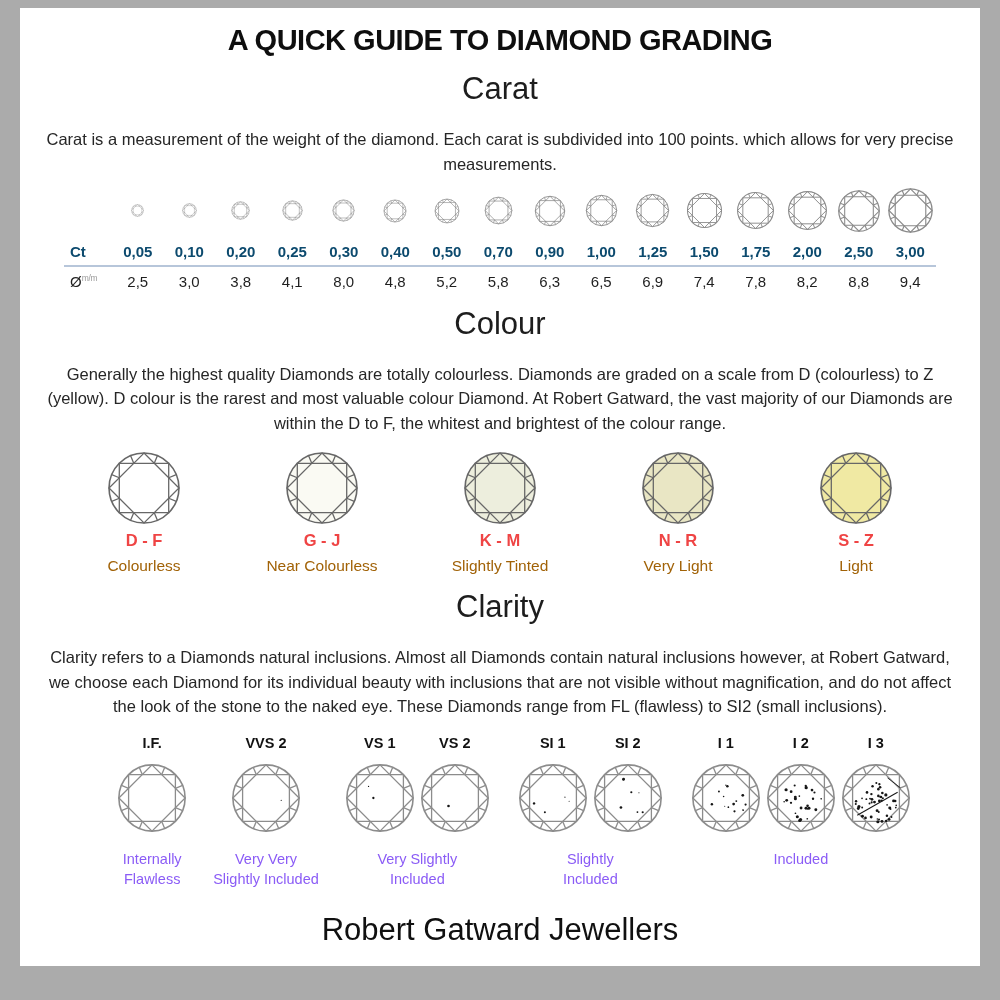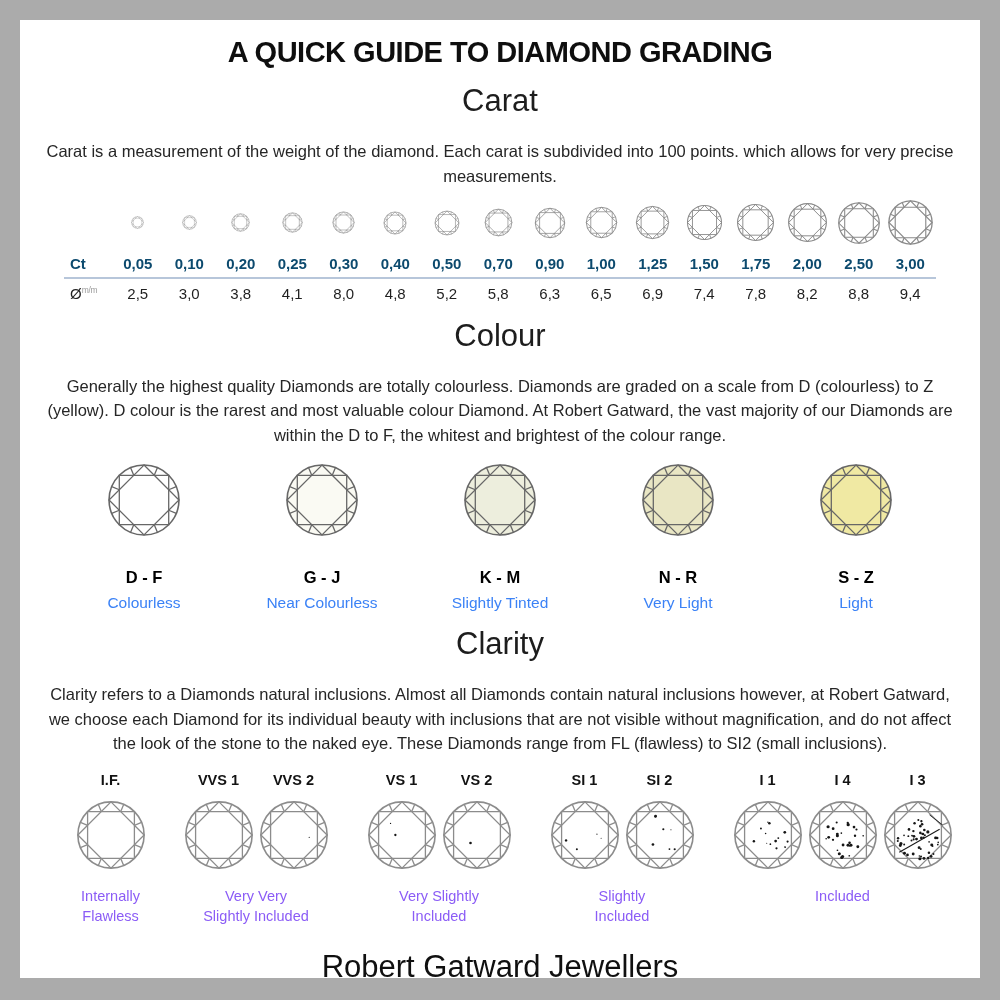--- a/index.html
+++ b/index.html
@@ -3,21 +3,21 @@
 <meta charset="utf-8">
 <style>
   html,body{margin:0;padding:0;}
   body{
     width:1000px;height:1000px;
     background:#ababab;
     font-family:"Liberation Sans", sans-serif;
     position:relative;
   }
   .panel{
-    position:absolute;left:20px;top:20px;width:960px;height:958px;
+    position:absolute;left:20px;top:8px;width:960px;height:958px;
     background:#ffffff;text-align:center;overflow:hidden;
   }
   h1.title{
     margin:16px 0 0;font-size:29px;font-weight:700;letter-spacing:-.5px;color:#0e0e0e;
   }
   h2.section-heading{
     margin:14px 0 4px;font-size:31px;font-weight:400;color:#1d1d1d;
   }
   p.desc{
     margin:20px auto 0;width:912px;font-size:16.5px;line-height:1.5;color:#262626;
@@ -32,25 +32,25 @@
   .label-cell{text-align:left;padding-left:6px !important;}
   .ct-row .label-cell{font-weight:700;}
   .mm-label{color:#9a9a9a;font-weight:400;font-size:16px;}
   .mm-label .unit{font-size:8.5px;color:#9a9a9a;vertical-align:super;letter-spacing:-.3px;}
   
   .colour-row{
     display:flex;justify-content:space-between;align-items:flex-start;
     width:880px;margin:14px auto 0;
   }
   .colour-item{width:168px;display:flex;flex-direction:column;align-items:center;}
-  .colour-item .range{margin-top:26px;font-size:16.5px;font-weight:700;color:#000000;}
-  .colour-item .sub{margin-top:7px;font-size:15.5px;color:#3b82f6;}
+  .colour-item .range{margin-top:1px;font-size:16.5px;font-weight:700;color:#ef4444;}
+  .colour-item .sub{margin-top:7px;font-size:15.5px;color:#a16207;}
   
   .clarity-row{
-    display:flex;justify-content:center;align-items:flex-start;gap:34px;
+    display:flex;justify-content:center;align-items:flex-start;gap:24px;
     margin:16px auto 0;
     padding-left:28px;
   }
   .clar-group{display:flex;flex-direction:column;align-items:center;}
   .clar-grades{display:flex;gap:1px;}
   .clar-grade{width:74px;display:flex;flex-direction:column;align-items:center;}
   .clar-grade .code{font-size:14.5px;font-weight:700;color:#121212;margin-bottom:11px;}
   .clar-group .glabel{
     margin-top:11px;font-size:14.5px;color:#8b5cf6;line-height:1.4;white-space:pre-line;
   }
@@ -469,36 +469,20 @@
                   <line x1="82.5" y1="36.5" x2="92.5" y2="32.4" stroke="#8c8c8c" stroke-width="1.8"></line>
                 </svg></div>
             </div>
           </div>
           <div class="glabel">Internally
 Flawless</div>
         </div>
         <div class="clar-group">
           <div class="clar-grades">
             <div class="clar-grade">
-              <div class="code">VVS 1</div>
-              <div><svg width="72" height="72" viewBox="0 0 100 100" xmlns="http://www.w3.org/2000/svg">
-    <circle cx="50" cy="50" r="46" fill="#ffffff" stroke="#8c8c8c" stroke-width="2.2"></circle>
-    <polygon points="50,4 96,50 50,96 4,50" fill="none" stroke="#8c8c8c" stroke-width="1.8"></polygon>
-    <polygon points="17.5,17.5 82.5,17.5 82.5,82.5 17.5,82.5" fill="none" stroke="#8c8c8c" stroke-width="1.8"></polygon>
-    <line x1="82.5" y1="63.5" x2="92.5" y2="67.6" stroke="#8c8c8c" stroke-width="1.8"></line>
-                  <line x1="63.5" y1="82.5" x2="67.6" y2="92.5" stroke="#8c8c8c" stroke-width="1.8"></line>
-                  <line x1="36.5" y1="82.5" x2="32.4" y2="92.5" stroke="#8c8c8c" stroke-width="1.8"></line>
-                  <line x1="17.5" y1="63.5" x2="7.5" y2="67.6" stroke="#8c8c8c" stroke-width="1.8"></line>
-                  <line x1="17.5" y1="36.5" x2="7.5" y2="32.4" stroke="#8c8c8c" stroke-width="1.8"></line>
-                  <line x1="36.5" y1="17.5" x2="32.4" y2="7.5" stroke="#8c8c8c" stroke-width="1.8"></line>
-                  <line x1="63.5" y1="17.5" x2="67.6" y2="7.5" stroke="#8c8c8c" stroke-width="1.8"></line>
-                  <line x1="82.5" y1="36.5" x2="92.5" y2="32.4" stroke="#8c8c8c" stroke-width="1.8"></line>
-                </svg></div>
-            </div>
-            <div class="clar-grade">
               <div class="code">VVS 2</div>
               <div><svg width="72" height="72" viewBox="0 0 100 100" xmlns="http://www.w3.org/2000/svg">
     <circle cx="50" cy="50" r="46" fill="#ffffff" stroke="#8c8c8c" stroke-width="2.2"></circle>
     <polygon points="50,4 96,50 50,96 4,50" fill="none" stroke="#8c8c8c" stroke-width="1.8"></polygon>
     <polygon points="17.5,17.5 82.5,17.5 82.5,82.5 17.5,82.5" fill="none" stroke="#8c8c8c" stroke-width="1.8"></polygon>
     <line x1="82.5" y1="63.5" x2="92.5" y2="67.6" stroke="#8c8c8c" stroke-width="1.8"></line>
                   <line x1="63.5" y1="82.5" x2="67.6" y2="92.5" stroke="#8c8c8c" stroke-width="1.8"></line>
                   <line x1="36.5" y1="82.5" x2="32.4" y2="92.5" stroke="#8c8c8c" stroke-width="1.8"></line>
                   <line x1="17.5" y1="63.5" x2="7.5" y2="67.6" stroke="#8c8c8c" stroke-width="1.8"></line>
                   <line x1="17.5" y1="36.5" x2="7.5" y2="32.4" stroke="#8c8c8c" stroke-width="1.8"></line>
@@ -628,21 +612,21 @@
                   <circle cx="30.4" cy="58.8" r="1.71" fill="#161616"></circle>
                   <circle cx="40.2" cy="40.9" r="1.31" fill="#161616"></circle>
                   <circle cx="46.7" cy="47.9" r="1.07" fill="#161616"></circle>
                   <circle cx="77.2" cy="59.2" r="1.49" fill="#161616"></circle>
                   <circle cx="60.6" cy="58.4" r="1.88" fill="#161616"></circle>
                   <circle cx="61.8" cy="68.5" r="1.53" fill="#161616"></circle>
                   <circle cx="49.8" cy="32.2" r="0.94" fill="#161616"></circle>
                 </svg></div>
             </div>
             <div class="clar-grade">
-              <div class="code">I 4</div>
+              <div class="code">I 2</div>
               <div><svg width="72" height="72" viewBox="0 0 100 100" xmlns="http://www.w3.org/2000/svg">
     <circle cx="50" cy="50" r="46" fill="#ffffff" stroke="#8c8c8c" stroke-width="2.2"></circle>
     <polygon points="50,4 96,50 50,96 4,50" fill="none" stroke="#8c8c8c" stroke-width="1.8"></polygon>
     <polygon points="17.5,17.5 82.5,17.5 82.5,82.5 17.5,82.5" fill="none" stroke="#8c8c8c" stroke-width="1.8"></polygon>
     <line x1="82.5" y1="63.5" x2="92.5" y2="67.6" stroke="#8c8c8c" stroke-width="1.8"></line>
                   <line x1="63.5" y1="82.5" x2="67.6" y2="92.5" stroke="#8c8c8c" stroke-width="1.8"></line>
                   <line x1="36.5" y1="82.5" x2="32.4" y2="92.5" stroke="#8c8c8c" stroke-width="1.8"></line>
                   <line x1="17.5" y1="63.5" x2="7.5" y2="67.6" stroke="#8c8c8c" stroke-width="1.8"></line>
                   <line x1="17.5" y1="36.5" x2="7.5" y2="32.4" stroke="#8c8c8c" stroke-width="1.8"></line>
                   <line x1="36.5" y1="17.5" x2="32.4" y2="7.5" stroke="#8c8c8c" stroke-width="1.8"></line>

